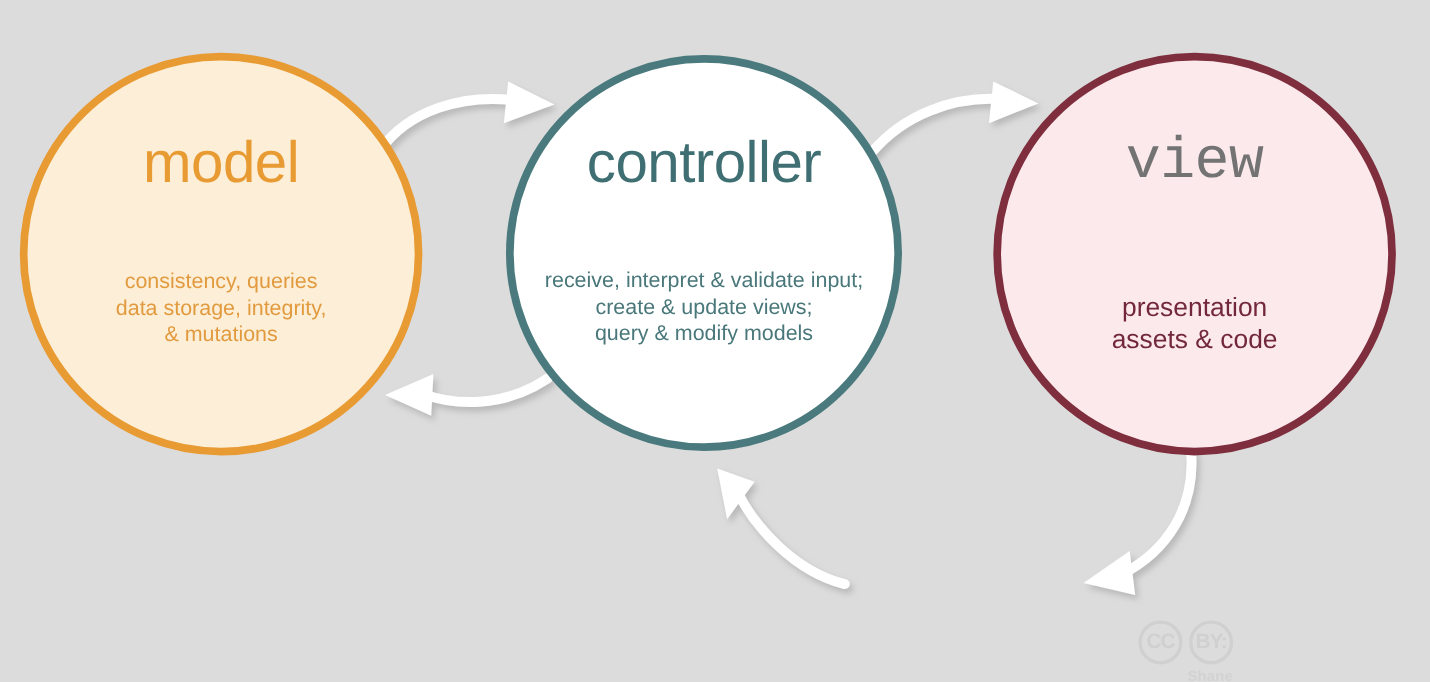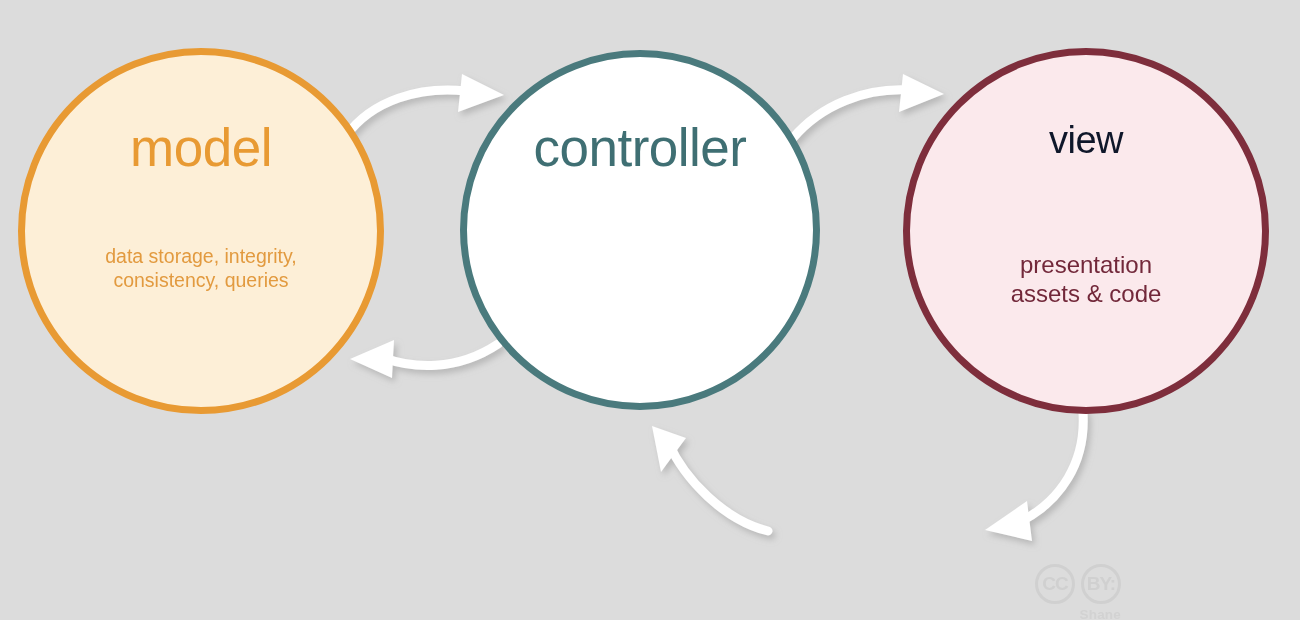--- a/index.html
+++ b/index.html
@@ -90,23 +90,24 @@
   
   #node-view {
     left: 903px;
     top: 20px;
     width: 366px;
     height: 366px;
     background: #fbe9ec;
     border: 7px solid #7e2e3c;
   }
   #node-view .node-title {
-    color: #0f172a;
-    font-size: 38px;
+    color: #737373;
+    font-size: 53px;
     margin-top: 66px;
+    font-family: Liberation Mono, monospace;
   }
   #node-view .node-desc {
     color: #72283a;
     font-size: 24px;
     margin-top: 91px;
   }
 
   
   #node-user {
     left: 767px;
@@ -204,27 +205,33 @@
 
     <g filter="url(#arrow-shadow)">
       <path d="M 768 503 C 724 492, 685 452, 668 414" fill="none" stroke="#ffffff" stroke-width="9" stroke-linecap="round"></path>
       <path d="M 652 398 L 661 444 L 686 410 Z" fill="#ffffff"></path>
     </g>
   </svg>
 
   <div class="node" id="node-model">
     <div class="node-title">model</div>
     <div class="node-desc">
+      <div>consistency, queries</div>
       <div>data storage, integrity,</div>
-      <div>consistency, queries</div>
+      <div>&amp; mutations</div>
     </div>
   </div>
 
   <div class="node" id="node-controller">
     <div class="node-title">controller</div>
+    <div class="node-desc">
+      <div>receive, interpret &amp; validate input;</div>
+      <div>create &amp; update views;</div>
+      <div>query &amp; modify models</div>
+    </div>
   </div>
 
   <div class="node" id="node-view">
     <div class="node-title">view</div>
     <div class="node-desc">
       <div>presentation</div>
       <div>assets &amp; code</div>
     </div>
   </div>
 

